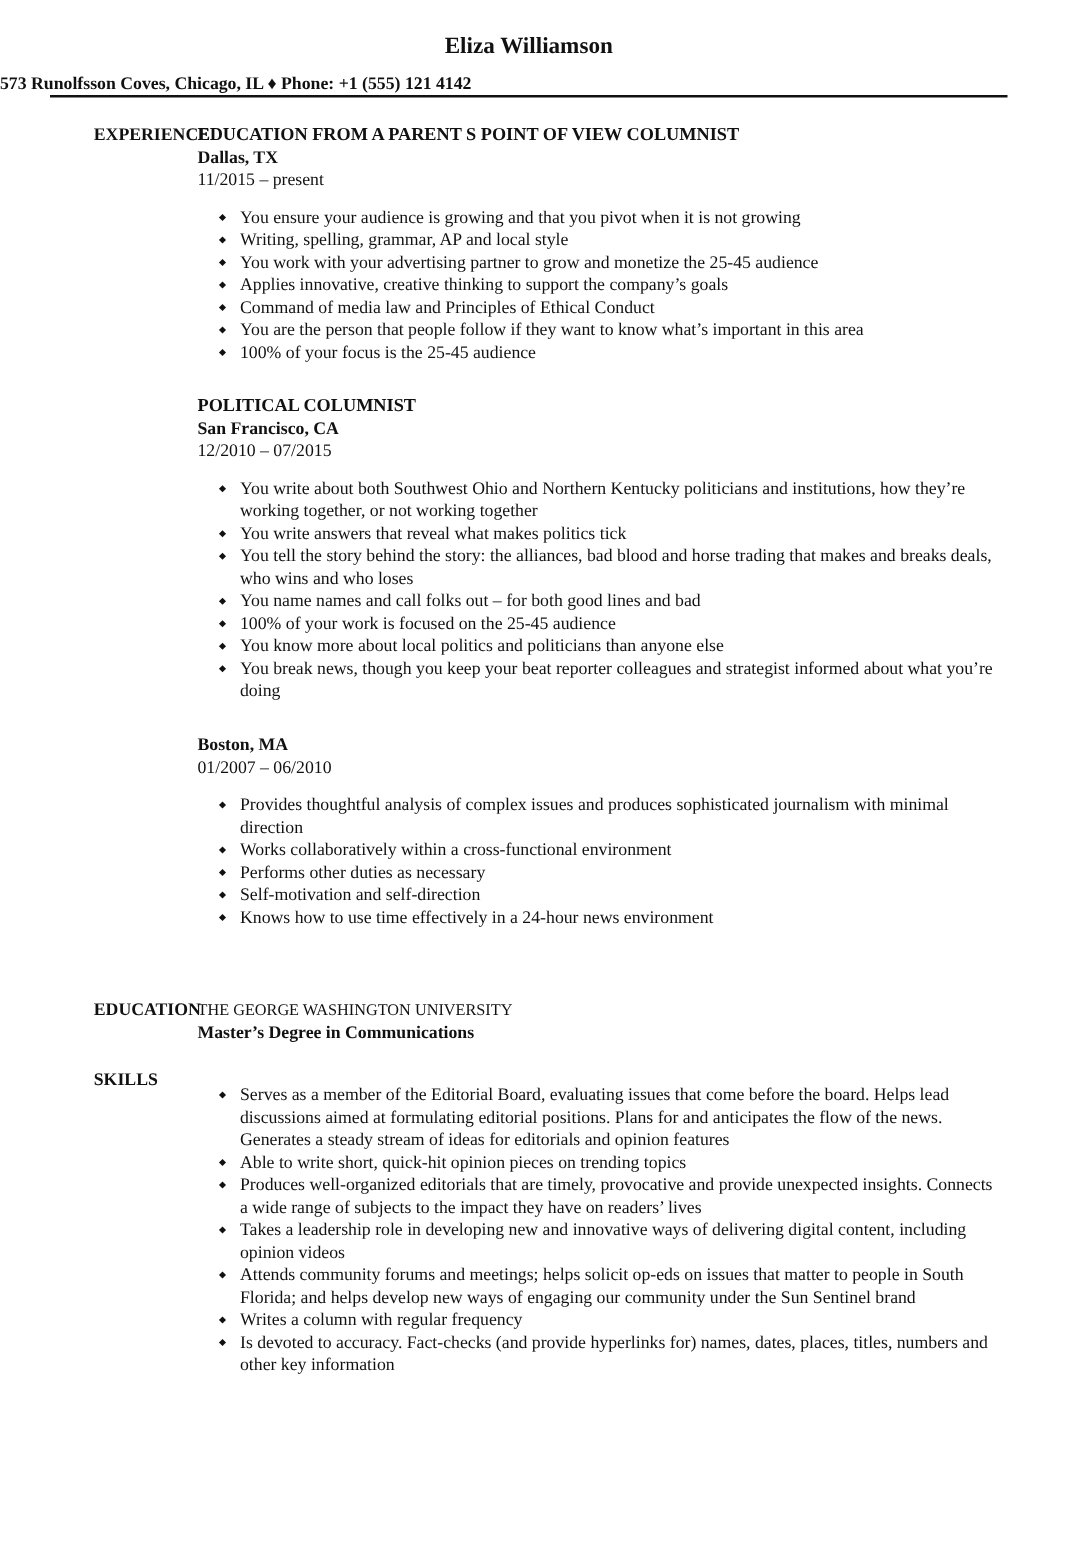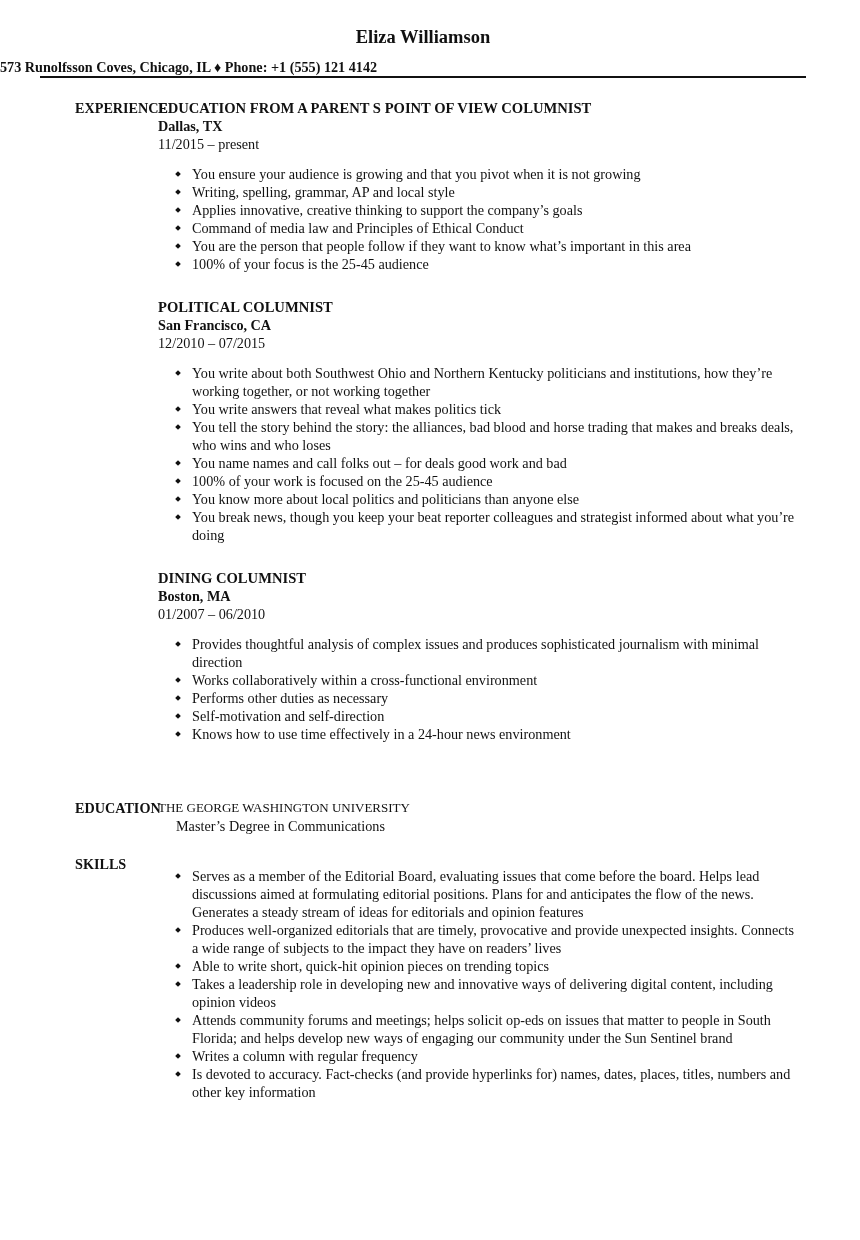--- a/index.html
+++ b/index.html
@@ -28,65 +28,65 @@
   .job-title { font-weight: bold; font-size: 14.6px; line-height: 18px; }
   .job-loc { font-weight: bold; line-height: 18px; }
   .job-date { line-height: 18px; }
   ul { margin: 12px; padding: 0; list-style: none; }
   li { position: relative; padding-left: 22px; line-height: 18px; }
   li::before {
     content: ""; position: absolute; left: 6px; top: 7px; width: 4px; height: 4px;
     background: #111; transform: rotate(45deg);
   }
   .edu-school { font-weight: normal; font-size: 13px; }
-  .edu-degree { font-weight: normal; margin-left: 18px; }
+  .edu-degree { font-weight: bold; }
 </style>
 </head>
 <body>
 
 <div>
   <div class="name">Eliza Williamson</div>
   <div class="contact">573 Runolfsson Coves, Chicago, IL ♦ Phone: +1 (555) 121 4142</div>
   <div class="rule"></div>
 
   <div class="section" style="top:99px;">
     <div class="section-label">EXPERIENCE</div>
     <div class="content">
 
       <div class="job">
         <div class="job-title">EDUCATION FROM A PARENT S POINT OF VIEW COLUMNIST</div>
         <div class="job-loc">Dallas, TX</div>
         <div class="job-date">11/2015 – present</div>
         <ul>
           <li>You ensure your audience is growing and that you pivot when it is not growing</li>
           <li>Writing, spelling, grammar, AP and local style</li>
+          <li>You work with your advertising partner to grow and monetize the 25-45 audience</li>
           <li>Applies innovative, creative thinking to support the company’s goals</li>
           <li>Command of media law and Principles of Ethical Conduct</li>
           <li>You are the person that people follow if they want to know what’s important in this area</li>
           <li>100% of your focus is the 25-45 audience</li>
         </ul>
       </div>
 
       <div class="job">
         <div class="job-title">POLITICAL COLUMNIST</div>
         <div class="job-loc">San Francisco, CA</div>
         <div class="job-date">12/2010 – 07/2015</div>
         <ul>
           <li>You write about both Southwest Ohio and Northern Kentucky politicians and institutions, how they’re working together, or not working together</li>
           <li>You write answers that reveal what makes politics tick</li>
           <li>You tell the story behind the story: the alliances, bad blood and horse trading that makes and breaks deals, who wins and who loses</li>
-          <li>You name names and call folks out – for deals good work and bad</li>
+          <li>You name names and call folks out – for both good lines and bad</li>
           <li>100% of your work is focused on the 25-45 audience</li>
           <li>You know more about local politics and politicians than anyone else</li>
           <li>You break news, though you keep your beat reporter colleagues and strategist informed about what you’re doing</li>
         </ul>
       </div>
 
       <div class="job">
-        <div class="job-title">DINING COLUMNIST</div>
         <div class="job-loc">Boston, MA</div>
         <div class="job-date">01/2007 – 06/2010</div>
         <ul>
           <li>Provides thoughtful analysis of complex issues and produces sophisticated journalism with minimal direction</li>
           <li>Works collaboratively within a cross-functional environment</li>
           <li>Performs other duties as necessary</li>
           <li>Self-motivation and self-direction</li>
           <li>Knows how to use time effectively in a 24-hour news environment</li>
         </ul>
       </div>
@@ -100,22 +100,22 @@
       <div class="edu-school">THE GEORGE WASHINGTON UNIVERSITY</div>
       <div class="edu-degree">Master’s Degree in Communications</div>
     </div>
   </div>
 
   <div class="section" style="top:855px;">
     <div class="section-label">SKILLS</div>
     <div class="content">
       <ul>
         <li>Serves as a member of the Editorial Board, evaluating issues that come before the board. Helps lead discussions aimed at formulating editorial positions. Plans for and anticipates the flow of the news. Generates a steady stream of ideas for editorials and opinion features</li>
+        <li>Able to write short, quick-hit opinion pieces on trending topics</li>
         <li>Produces well-organized editorials that are timely, provocative and provide unexpected insights. Connects a wide range of subjects to the impact they have on readers’ lives</li>
-        <li>Able to write short, quick-hit opinion pieces on trending topics</li>
         <li>Takes a leadership role in developing new and innovative ways of delivering digital content, including opinion videos</li>
         <li>Attends community forums and meetings; helps solicit op-eds on issues that matter to people in South Florida; and helps develop new ways of engaging our community under the Sun Sentinel brand</li>
         <li>Writes a column with regular frequency</li>
         <li>Is devoted to accuracy. Fact-checks (and provide hyperlinks for) names, dates, places, titles, numbers and other key information</li>
       </ul>
     </div>
   </div>
 </div>
 
 </body></html>

